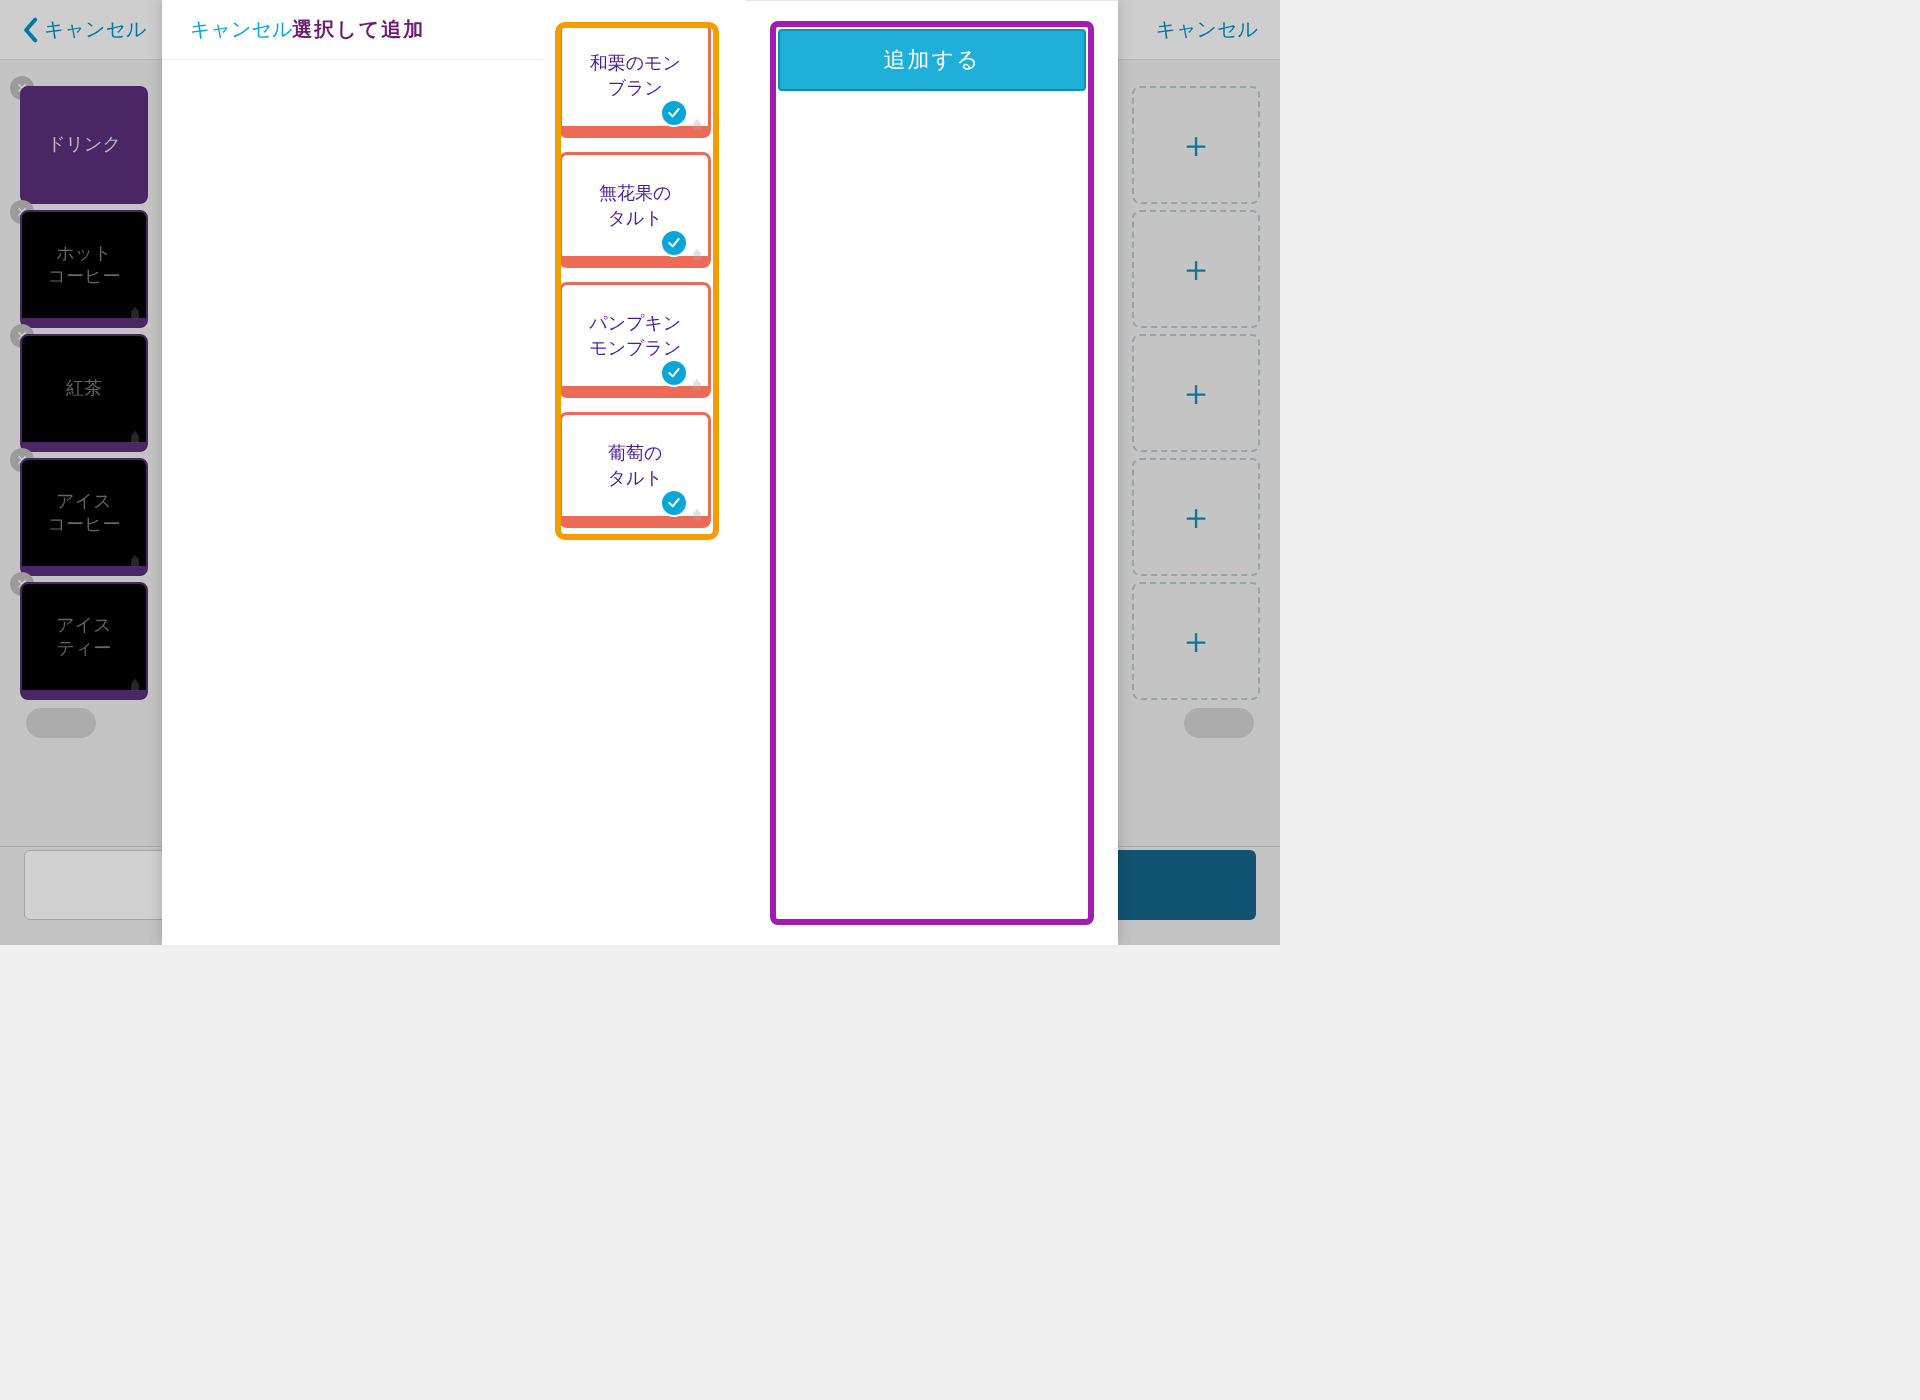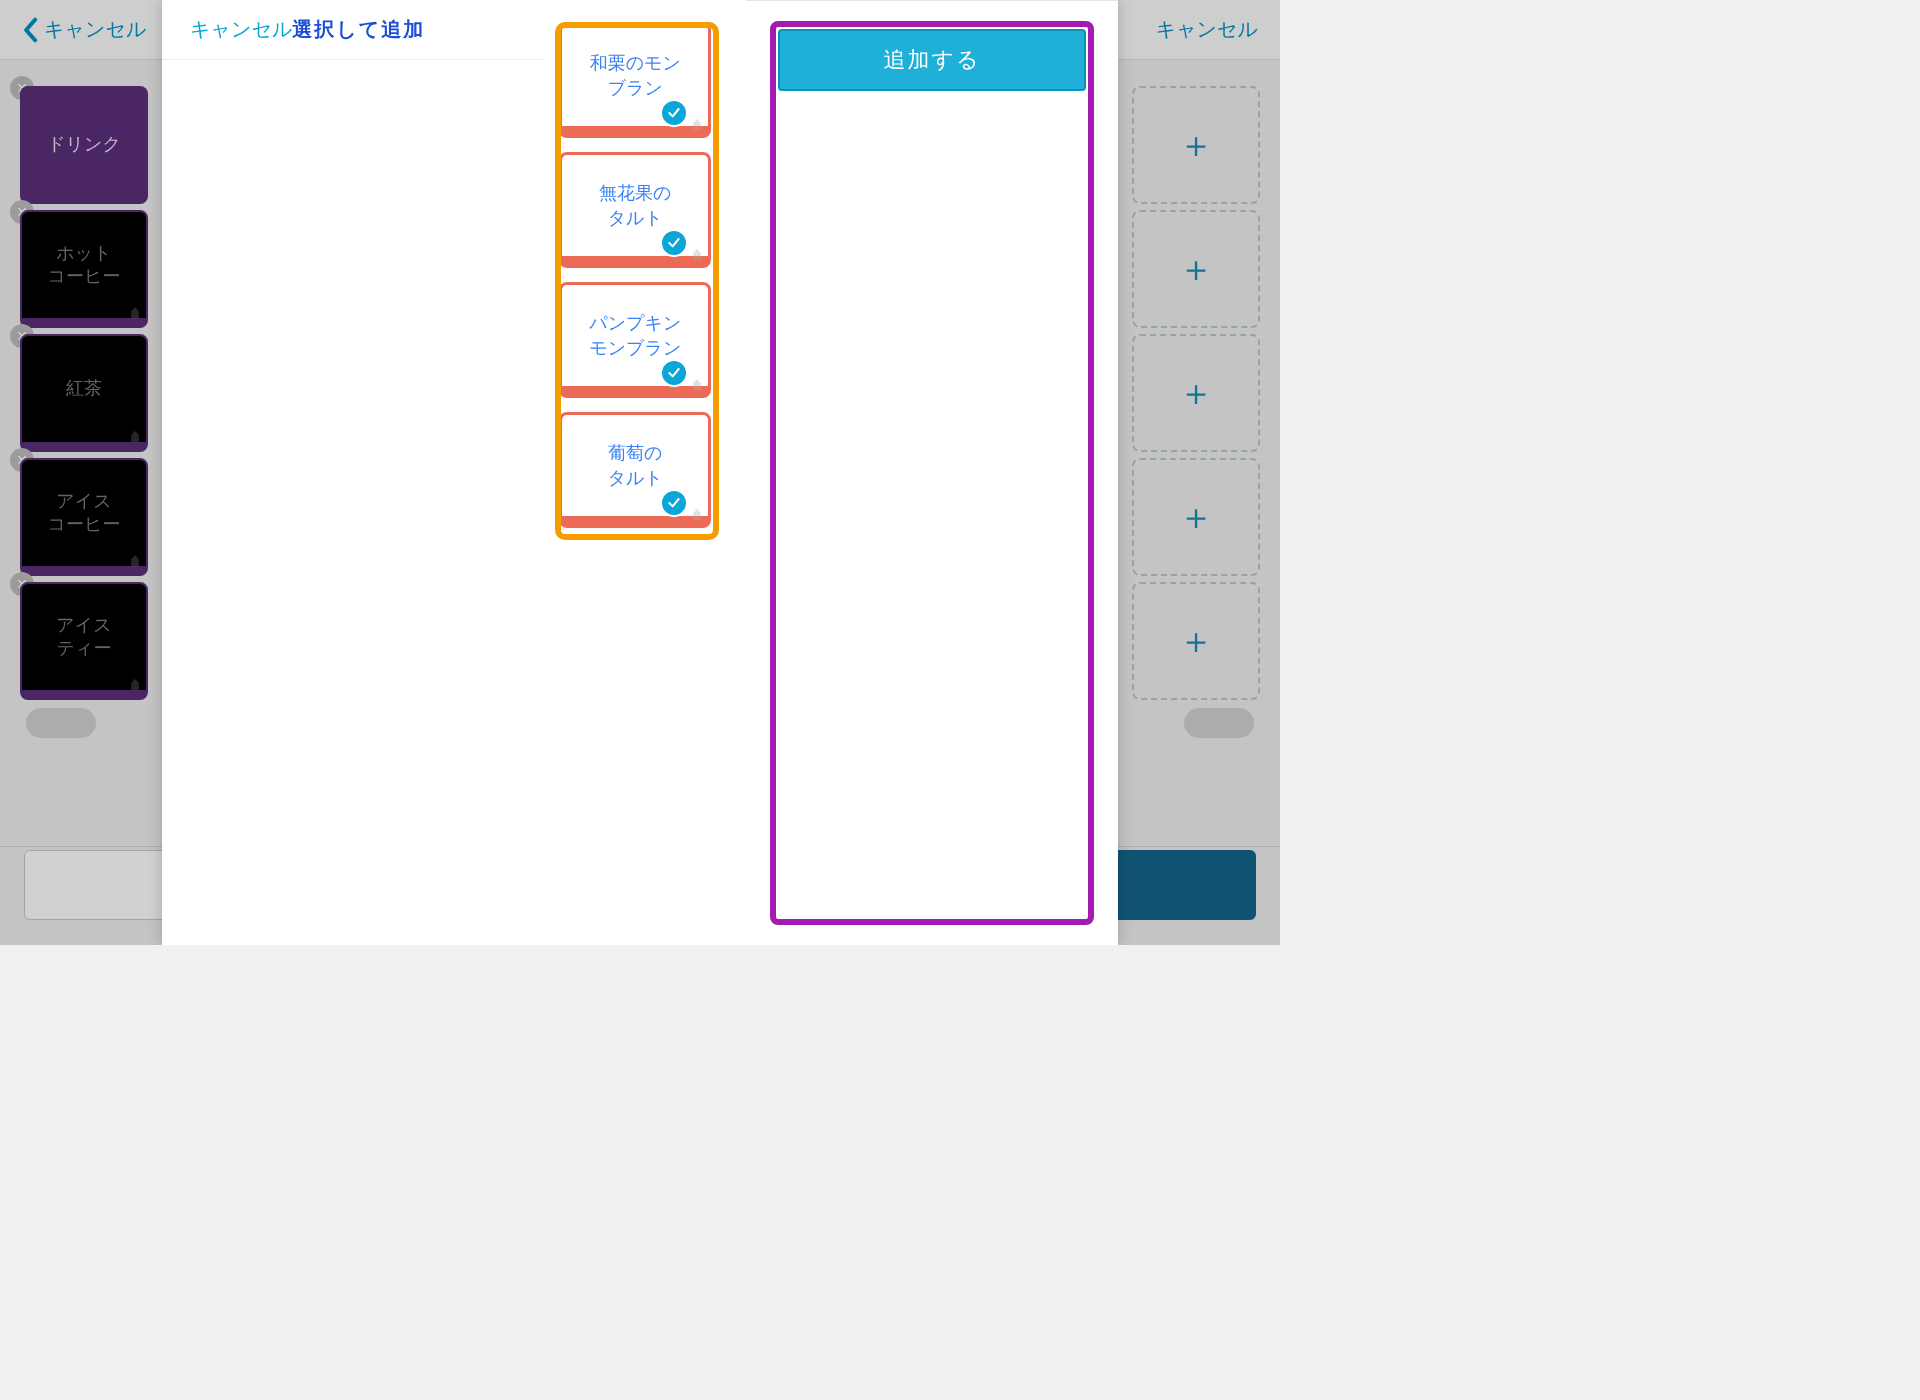--- a/index.html
+++ b/index.html
@@ -26,28 +26,28 @@
   .bg-btn-l, .bg-btn-r { flex: 1; height: 70px; border-radius: 6px; display: flex; align-items:center; justify-content:center; font-size: 20px; }
   .bg-btn-l { background: #fff; border: 1px solid #c9c9c9; color: #555; }
   .bg-btn-r { background: #15668b; color: #fff; }
 
   .dim { position: absolute; inset: 0; background: rgba(0,0,0,0.18); }
 
   
   .modal { position: absolute; left: 162px; right: 162px; top: 0; bottom: 0; background: #fff; box-shadow: 0 0 14px rgba(0,0,0,0.2); display: flex; }
   .m-header { height: 60px; display: flex; align-items: center; justify-content: space-between; padding: 0 28px; border-bottom: 1px solid #eee; }
   .m-cancel { color: #00a7d6; font-size: 20px; font-weight: 500; }
-  .m-title { color: #1d4ed8; font-size: 20px; font-weight: 600; letter-spacing: 2px; }
+  .m-title { color: #701a75; font-size: 20px; font-weight: 600; letter-spacing: 2px; }
   .m-spacer { width: 90px; }
   .m-body { flex: 1; padding: 22px 16px 10px 16px; overflow: auto; position: relative; }
 
   .highlight-box { position: absolute; top: 22px; left: 12px; width: 164px; height: 518px; border: 6px solid #f59c00; border-radius: 10px; pointer-events: none; }
 
   .m-col { display: flex; flex-direction: column; gap: 14px; width: 152px; }
-  .m-tile { position: relative; width: 152px; height: 116px; border: 3px solid #ec6b56; border-bottom-width: 12px; border-radius: 8px; background: #fff; display: flex; align-items: center; justify-content: center; text-align: center; font-size: 18px; color: #3b82f6; line-height: 1.35; }
+  .m-tile { position: relative; width: 152px; height: 116px; border: 3px solid #ec6b56; border-bottom-width: 12px; border-radius: 8px; background: #fff; display: flex; align-items: center; justify-content: center; text-align: center; font-size: 18px; color: #4c1d95; line-height: 1.35; }
   .m-tile.other { border: none; background: #f0f0f0; box-shadow: 0 2px 4px rgba(0,0,0,0.1); color: #777; height: 104px; }
   .chk { position: absolute; bottom: -1px; right: 20px; width: 28px; height: 28px; border-radius: 50%; background: #0aa6d8; border: 2.5px solid #fff; display:flex; align-items:center; justify-content:center; }
   .chk.empty { background: #fff; border: 2px solid #d8d8d8; bottom: 10px; right: 12px; }
   .chk svg { width: 16px; height: 16px; }
   .lock { position:absolute; bottom:-2px; right:4px; width:14px; height:14px; opacity:0.35; }
 
   .m-scroll { height: 30px; background: #e9e9e9; border-radius: 18px; margin: 12px 10px 8px 10px; }
 
   .m-footer { border-top: 1px solid #e5e5e5; padding: 20px 24px; display: flex; justify-content: flex-end; }
   .btn-add-wrap { border: 6px solid #a21caf; border-radius: 8px; padding: 2px; }

